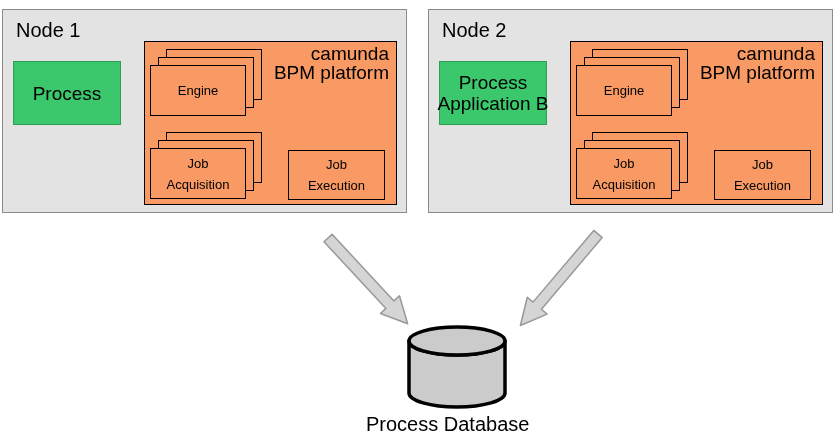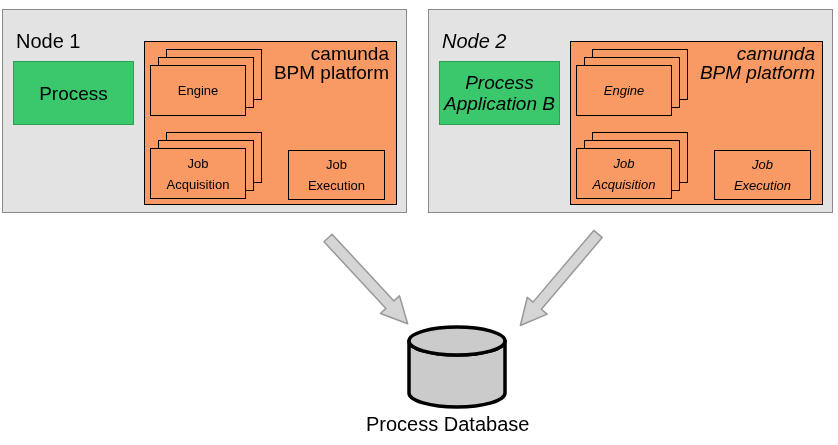--- a/index.html
+++ b/index.html
@@ -18,35 +18,34 @@
   .node {
     position: absolute;
     top: 9px;
     width: 405px;
     height: 204px;
     box-sizing: border-box;
     background: var(--node-fill);
     border: 1.5px solid var(--node-border);
   }
   #node1 { left: 2px; }
-  #node2 { left: 428px; font-style: italic; }
+  #node2 { left: 428px; }
   .node-title {
     position: absolute;
     left: 13px;
     top: 8px;
     font-size: 20px;
     line-height: 24px;
     white-space: nowrap;
-    margin-top: 11px;
   }
   .app-box {
     position: absolute;
     left: 10px;
     top: 51px;
-    width: 121px;
+    width: 108px;
     height: 64px;
     box-sizing: border-box;
     background: var(--app-fill);
     border: 1px solid var(--app-border);
     display: flex;
     flex-direction: column;
     align-items: center;
     justify-content: center;
     text-align: center;
     font-size: 19px;

